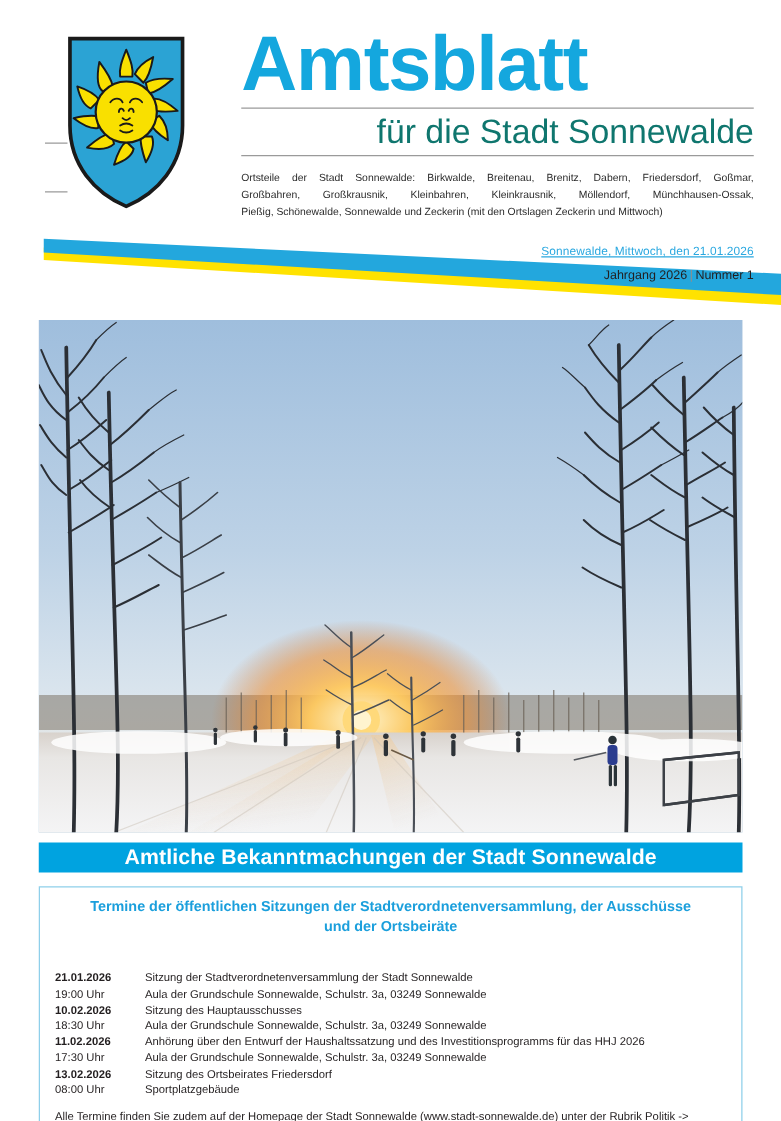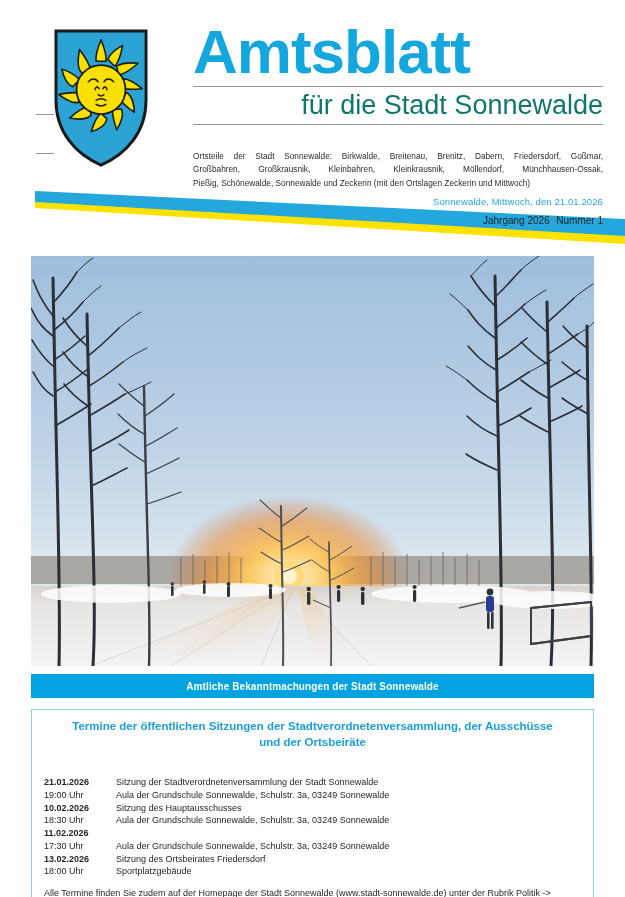--- a/index.html
+++ b/index.html
@@ -72,21 +72,21 @@
   }
   .rule-bot {
     height: 1px;
     background: #9a9a9a;
   }
 
   .ortsteile {
     position: absolute;
     left: 193px;
     right: 22px;
-    top: 150px;
+    top: 136px;
     font-size: 8.3px;
     line-height: 1.62;
     color: #2b2b2b;
     text-align: justify;
   }
   .ortsteile .ln { display: block; }
   .ortsteile .ln.spread {
     text-align: justify;
     text-align-last: justify;
   }
@@ -103,20 +103,21 @@
   .wave svg { display: block; }
 
   .issue-line {
     position: absolute;
     right: 22px;
     top: 196px;
     font-size: 9.5px;
     color: #2aa8e0;
     text-align: right;
     letter-spacing: 0.1px;
+    text-decoration: underline;
   }
   .jahrgang-line {
     position: absolute;
     right: 22px;
     top: 215px;
     font-size: 10px;
     color: #231f20;
   }
   .jahrgang-line .sep { color: #8d8d8d; padding: 0 2px; }
 
@@ -134,21 +135,21 @@
 
   
   .announce-bar {
     position: absolute;
     left: 31px;
     top: 674px;
     width: 563px;
     height: 24px;
     background: #00a3e0;
     color: #ffffff;
-    font-size: 10px;
+    font-size: 17px;
     font-weight: bold;
     display: flex;
     align-items: center;
     justify-content: center;
     letter-spacing: 0.1px;
   }
 
   
   .termine-box {
     position: absolute;
@@ -511,30 +512,31 @@
       <div class="c1">10.02.2026</div>
       <div class="c2">Sitzung des Hauptausschusses</div>
     </div>
     <div class="sched-row">
       <div class="c1">18:30 Uhr</div>
       <div class="c2">Aula der Grundschule Sonnewalde, Schulstr. 3a, 03249 Sonnewalde</div>
     </div>
 
     <div class="sched-row date">
       <div class="c1">11.02.2026</div>
+      <div class="c2">Anhörung über den Entwurf der Haushaltssatzung und des Investitionsprogramms für das HHJ 2026</div>
     </div>
     <div class="sched-row">
       <div class="c1">17:30 Uhr</div>
       <div class="c2">Aula der Grundschule Sonnewalde, Schulstr. 3a, 03249 Sonnewalde</div>
     </div>
 
     <div class="sched-row date">
       <div class="c1">13.02.2026</div>
       <div class="c2">Sitzung des Ortsbeirates Friedersdorf</div>
     </div>
     <div class="sched-row">
-      <div class="c1">18:00 Uhr</div>
+      <div class="c1">08:00 Uhr</div>
       <div class="c2">Sportplatzgebäude</div>
     </div>
   </div>
 
   <div class="termine-note">Alle Termine finden Sie zudem auf der Homepage der Stadt Sonnewalde (www.stadt-sonnewalde.de) unter der Rubrik Politik -&gt; Sitzungskalender.</div>
 </div>
 
 </body></html>

